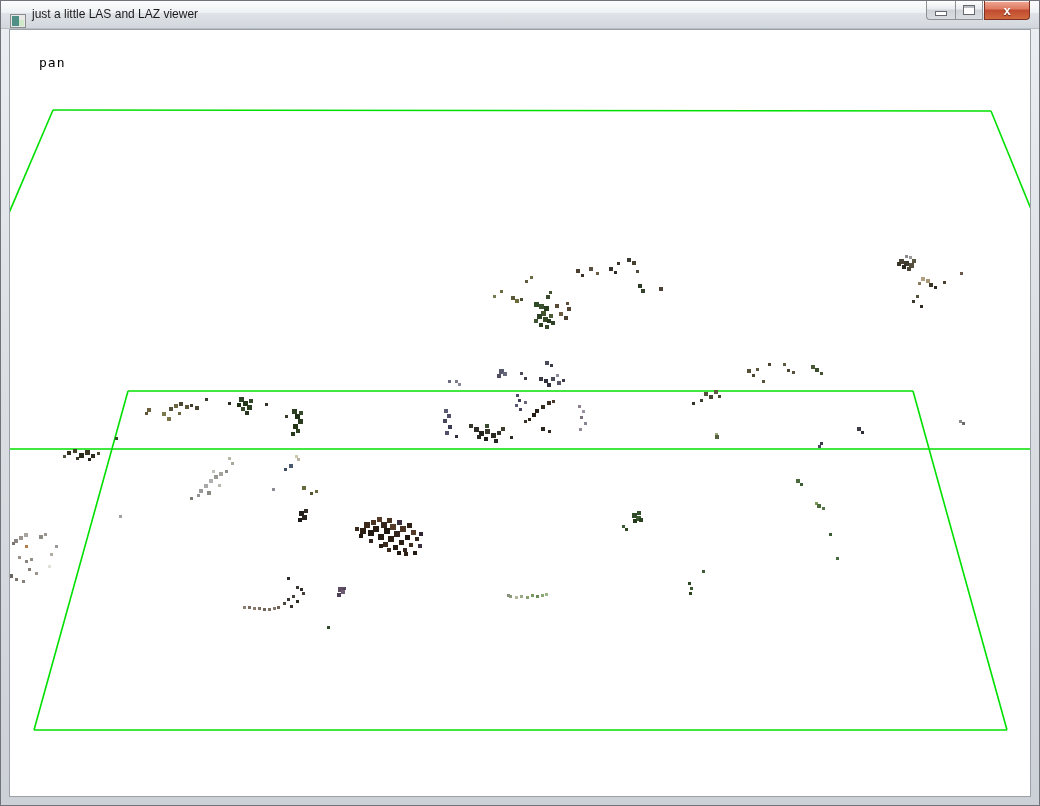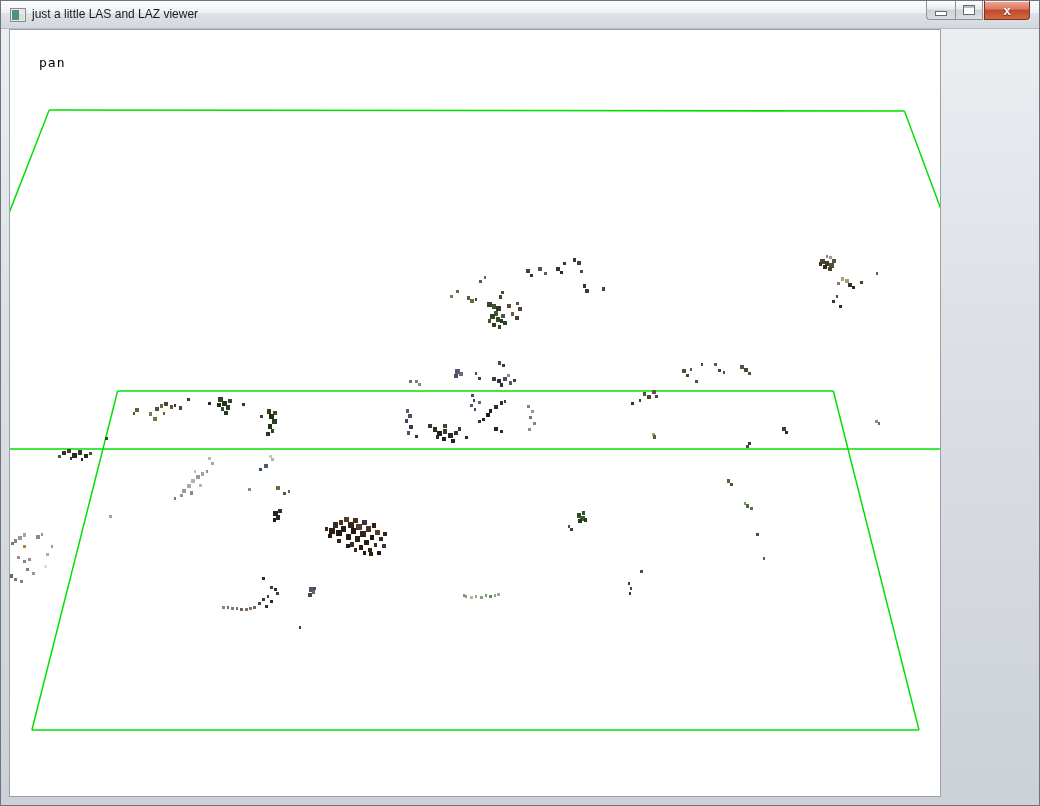--- a/index.html
+++ b/index.html
@@ -6,21 +6,21 @@
   .window{
     position:relative;width:1038px;height:804px;margin:0;
     border:1px solid #70747a;
     background:linear-gradient(180deg,#eceff2 0%,#dde1e6 40%,#ccd1d7 100%);
     box-sizing:content-box;
   }
   .titlebar{
     position:absolute;left:0;top:0;right:0;height:27px;
     background:linear-gradient(180deg,#fbfcfd 0%,#eef1f4 45%,#dfe3e8 46%,#d2d7dd 100%);
     border-bottom:1px solid #b8bdc4;
-    display:flex;align-items:center;
+    display:flex;align-items:flex-end;
   }
   .app-icon{
     width:16px;height:14px;margin:0 6px 0 9px;position:relative;
     background:#e8e8e6;border:1px solid #8a8d90;box-sizing:border-box;
   }
   .app-icon .pane-a{position:absolute;left:1px;top:1px;width:7px;height:10px;background:#4f8f86;}
   .app-icon .pane-b{position:absolute;right:1px;bottom:1px;width:5px;height:6px;background:#cfe8c8;}
   .title-text{font-size:12px;color:#1a1a1a;line-height:27px;white-space:nowrap;}
   .controls{position:absolute;right:9px;top:0;display:flex;}
   .ctl{
@@ -33,21 +33,21 @@
   .ctl.min{width:29px;border-radius:0 0 0 4px;border-right:none;}
   .ctl.max{width:28px;border-radius:0;}
   .ctl.close{
     width:46px;border-radius:0 0 4px 0;border-color:#7e3022;margin-left:1px;
     background:linear-gradient(180deg,#f0a894 0%,#dd7a60 45%,#c04a30 50%,#d06a3e 100%);
   }
   .glyph-min{width:10px;height:3px;background:#fff;border:1px solid #666a6e;margin-top:6px;}
   .glyph-max{width:10px;height:8px;background:#fff;border:1px solid #666a6e;box-shadow:inset 0 2px 0 #babec2;}
   .glyph-close{color:#fff;font-size:13px;font-weight:bold;text-shadow:0 1px 1px rgba(60,10,0,.7);line-height:17px;}
   .client{
-    position:absolute;left:8px;top:28px;width:932px;height:768px;
+    position:absolute;left:8px;top:28px;width:1022px;height:768px;
     background:#ffffff;border:1px solid #9aa0a6;box-sizing:border-box;overflow:hidden;text-align:center;
   }
   .mode-label{
     position:absolute;left:29px;top:25px;
     font-family:"DejaVu Sans Mono",monospace;font-size:13px;color:#000;
     letter-spacing:1px;z-index:3;
   }
   #cloud{position:absolute;left:0;top:0;width:100%;height:100%;z-index:1;}
 </style>
 </head>

